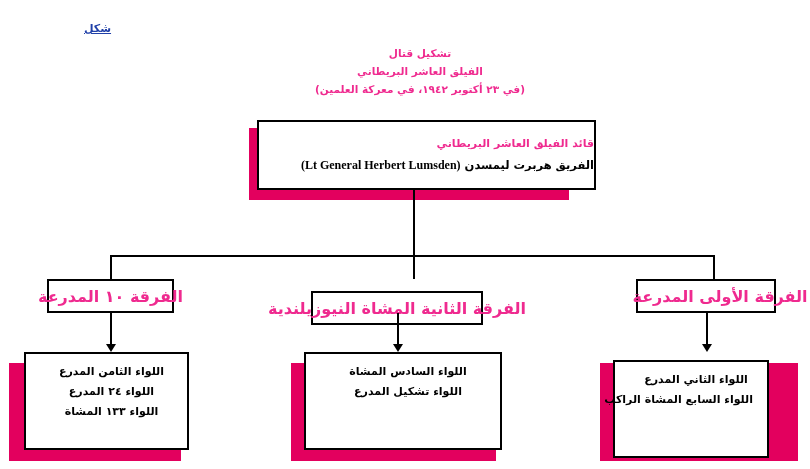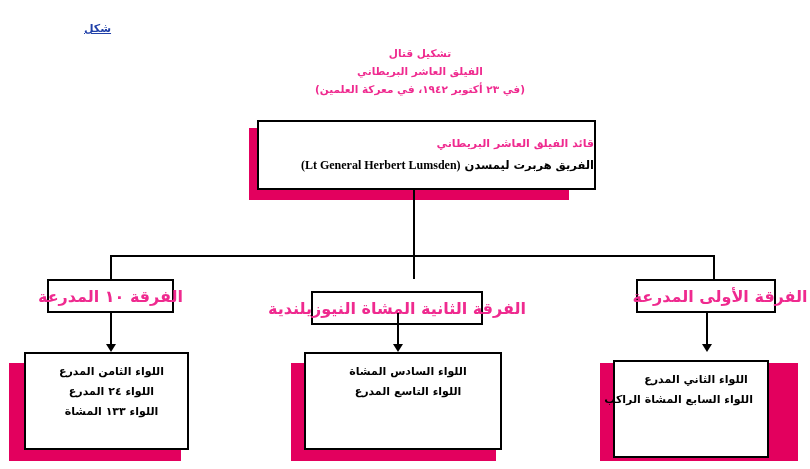--- a/index.html
+++ b/index.html
@@ -210,20 +210,20 @@
 <div class="abs shadow" id="bde-shadow-0"></div>
 <div class="abs node bde-box" id="bde-box-0">
   <div class="bde-line">اللواء الثامن المدرع</div>
   <div class="bde-line">اللواء ٢٤ المدرع</div>
   <div class="bde-line">اللواء ١٣٣ المشاة</div>
 </div>
 
 <div class="abs shadow" id="bde-shadow-1"></div>
 <div class="abs node bde-box" id="bde-box-1">
   <div class="bde-line">اللواء السادس المشاة</div>
-  <div class="bde-line">اللواء التاسع المدرع</div>
+  <div class="bde-line">اللواء تشكيل المدرع</div>
 </div>
 
 <div class="abs shadow" id="bde-shadow-2"></div>
 <div class="abs node bde-box" id="bde-box-2">
   <div class="bde-line">اللواء الثاني المدرع</div>
   <div class="bde-line">اللواء السابع المشاة الراكب</div>
 </div>
 
 </body></html>

